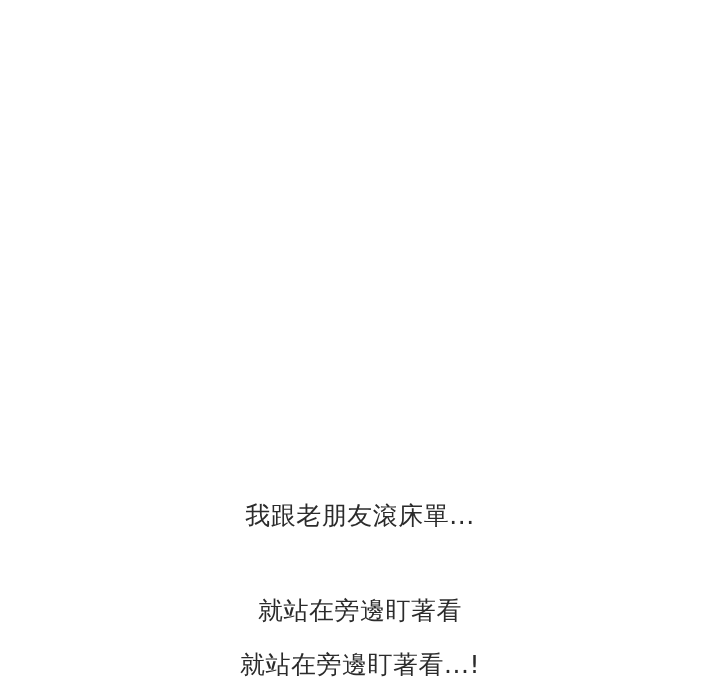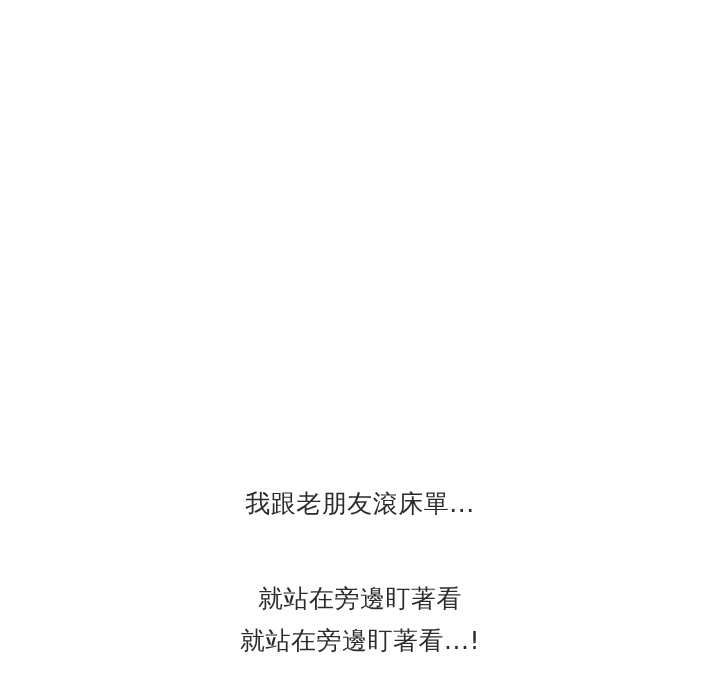--- a/index.html
+++ b/index.html
@@ -34,20 +34,21 @@
     line-height: 34px;
   }
   .caption-secondary {
     top: 578px;
     font-size: 25px;
     line-height: 42px;
   }
   .caption-line {
     display: block;
     white-space: nowrap;
+    margin-top: 12px;
   }
 </style>
 </head>
 <body>
 
 <div class="page">
 
   <div class="caption-block caption-primary">
     <span class="caption-line">我跟老朋友滾床單...</span>
   </div>

